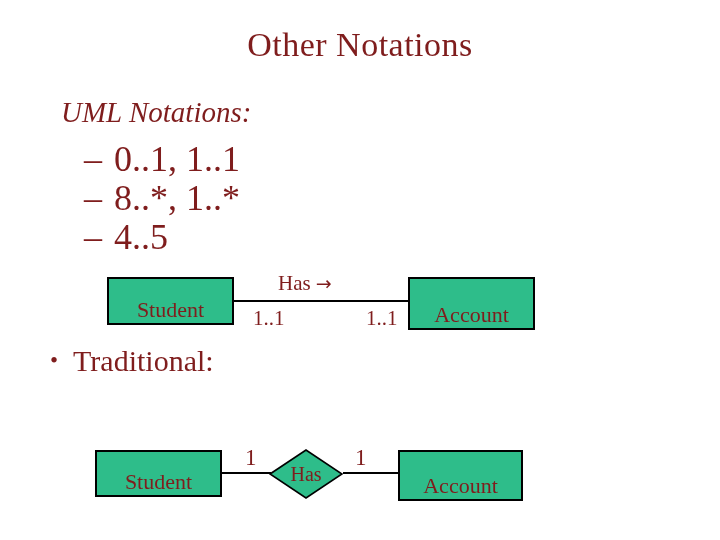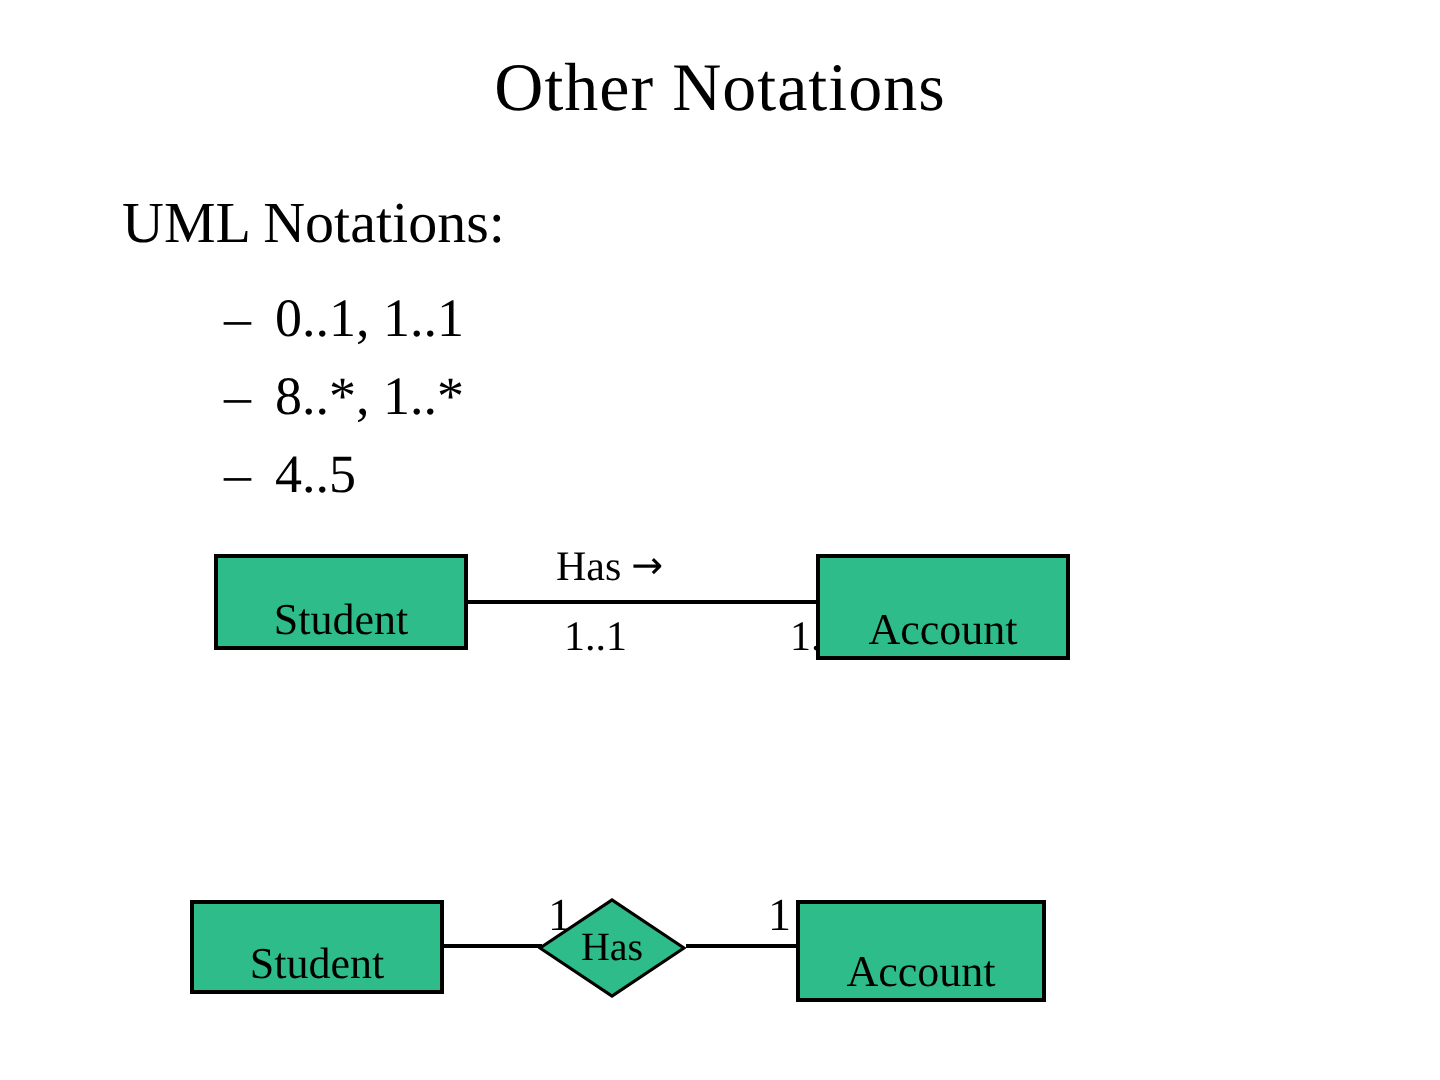--- a/index.html
+++ b/index.html
@@ -1,42 +1,42 @@
 <!DOCTYPE html>
 <html><head>
 <meta charset="utf-8">
 <style>
   html,body{margin:0;padding:0;background:#fff;}
   .slide{
     position:relative;width:720px;height:540px;background:#ffffff;overflow:hidden;
-    font-family:"Liberation Serif","DejaVu Serif",serif;color:#000000;
+    font-family:"Liberation Serif","DejaVu Serif",serif;color:#7f1d1d;
   }
   .title{
     position:absolute;top:26px;left:0;width:720px;text-align:center;
     font-size:34px;letter-spacing:0.5px;
   }
-  .uml-heading{position:absolute;left:61px;top:96px;font-size:29px;}
-  .uml-list{position:absolute;left:112px;top:140px;font-size:27px;}
+  .uml-heading{position:absolute;left:61px;top:96px;font-size:29px;font-style:italic;}
+  .uml-list{position:absolute;left:84px;top:140px;font-size:36px;}
   .uml-item{height:39px;line-height:39px;white-space:nowrap;}
   .dash{margin-right:12px;}
   .entity{
     position:absolute;border:2px solid #000;box-sizing:border-box;
     display:flex;align-items:flex-end;justify-content:center;
     font-size:22px;
   }
   .e-d1-student{left:107px;top:277px;width:127px;height:48px;}
   .e-d1-account{left:408px;top:277px;width:127px;height:53px;}
   .line{position:absolute;height:2px;background:#000;}
   .d1-line{left:234px;top:300px;width:174px;}
   .d1-has{
     position:absolute;left:278px;top:271px;font-size:21px;
     display:flex;align-items:center;gap:5px;white-space:nowrap;
   }
   .arrow-glyph{font-family:"DejaVu Sans","Liberation Sans",sans-serif;font-size:19px;line-height:1;}
-  .card{position:absolute;font-size:21px;white-space:nowrap;margin-left:29px;}
+  .card{position:absolute;font-size:21px;white-space:nowrap;}
   .d1-card-left{left:253px;top:306px;}
   .d1-card-right{left:366px;top:306px;}
   .trad-heading{position:absolute;left:50px;top:344px;font-size:30px;white-space:nowrap;}
   .bullet{display:inline-block;font-size:23px;margin-right:15px;transform:translateY(-3px);}
   .e-d2-student{left:95px;top:450px;width:127px;height:47px;}
   .e-d2-account{left:398px;top:450px;width:125px;height:51px;}
   .d2-line-left{left:222px;top:472px;width:49px;}
   .d2-line-right{left:343px;top:472px;width:55px;}
   .card-one{font-size:23px;}
   .d2-card-left{left:245px;top:445px;}
@@ -70,20 +70,23 @@
   <div class="d1-has">
     <span>Has</span>
     <span class="arrow-glyph">→</span>
   </div>
   <div class="card d1-card-left">1..1</div>
   <div class="card d1-card-right">1..1</div>
   <div class="entity e-d1-account" style="background-color: rgb(46, 189, 138);">
     <span>Account</span>
   </div>
 
+  <div class="trad-heading">
+    <span class="bullet">•</span><span>Traditional:</span>
+  </div>
 
   <div class="line d2-line-left"></div>
   <div class="line d2-line-right"></div>
   <div class="entity e-d2-student" style="background-color: rgb(46, 189, 138);">
     <span>Student</span>
   </div>
   <div class="card card-one d2-card-left">1</div>
   <div class="diamond-wrap">
     <svg width="74" height="50" viewBox="0 0 74 50">
       <polygon points="1,25 37,1 73,25 37,49" stroke="#000000" stroke-width="1.6" fill="#2ebd8a"></polygon>

